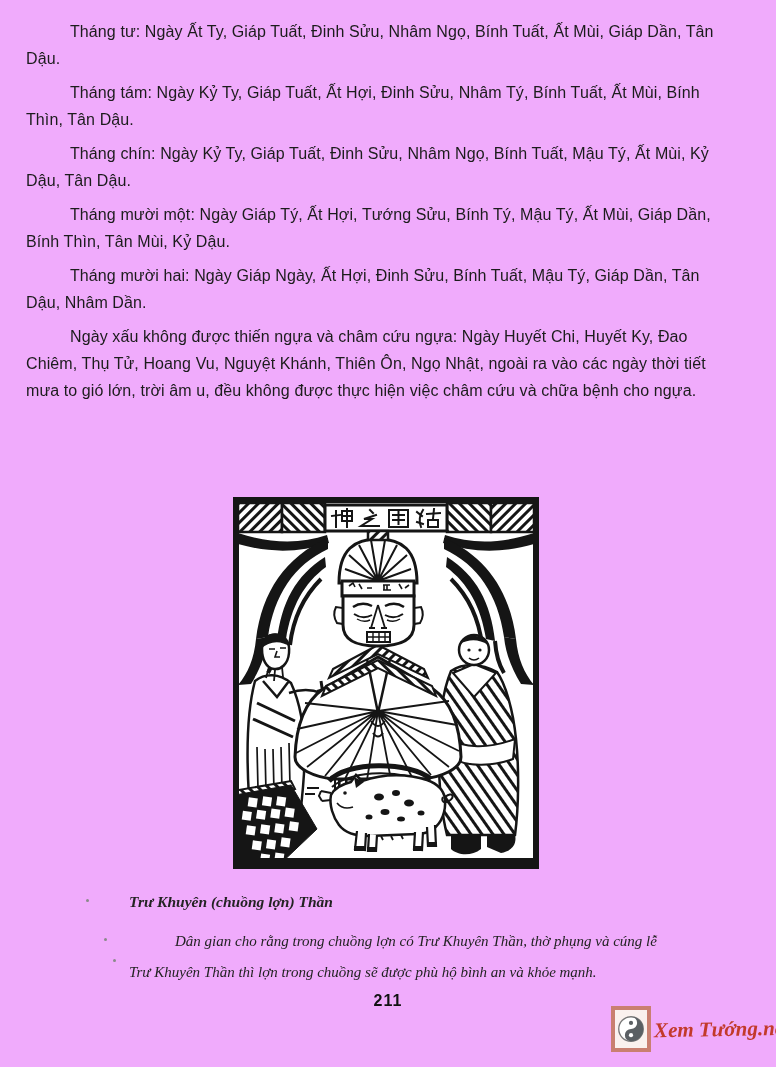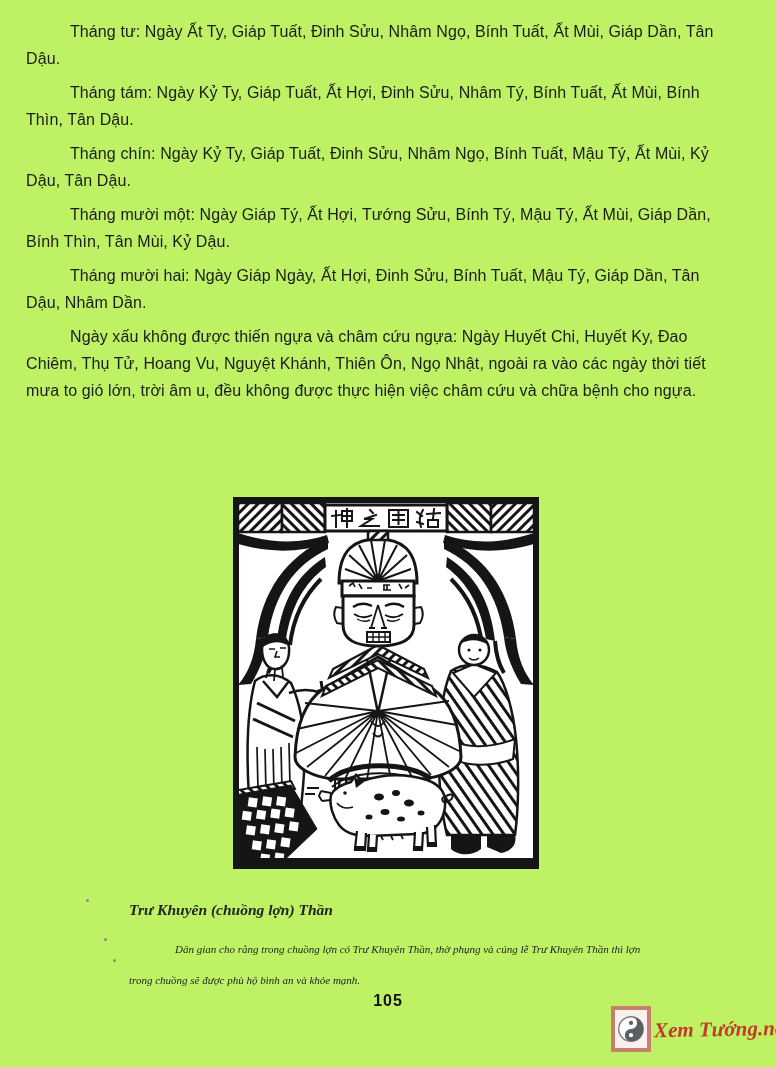--- a/index.html
+++ b/index.html
@@ -1,31 +1,31 @@
 <!DOCTYPE html>
 <html><head>
 <meta charset="utf-8">
 <style>
   html,body{margin:0;padding:0;background:#ffffff;}
   .page{
-    position:relative;width:776px;height:1067px;background:#bef264;
+    position:relative;width:776px;height:1067px;background:#f0abfc;
     font-family:"Liberation Sans",sans-serif;color:#1c1c1c;overflow:hidden;
   }
   .text-block{
     position:absolute;top:18px;left:26px;width:712px;
     font-size:16px;line-height:27px;letter-spacing:0.1px;
   }
   .text-block p{margin:0 0 7px 0;text-indent:44px;}
   .figure-wrap{position:absolute;left:233px;top:497px;width:306px;height:372px;}
   .caption{
     position:absolute;left:129px;top:893px;width:530px;
     font-family:"Liberation Serif",serif;font-style:italic;color:#232323;
   }
-  .caption-title{font-weight:bold;font-size:15.5px;margin:8px 0 15px 0;}
-  .caption-body{font-size:11px;line-height:31px;margin:0;text-indent:46px;}
+  .caption-title{font-weight:bold;font-size:15.5px;margin:0 0 15px 0;}
+  .caption-body{font-size:15px;line-height:31px;margin:0;text-indent:46px;}
   .page-number{
     position:absolute;top:992px;left:0;width:776px;text-align:center;
     font-size:16px;font-weight:bold;letter-spacing:1px;color:#111;
   }
   .watermark{
     position:absolute;left:611px;top:1006px;display:flex;align-items:center;gap:3px;
   }
   .yy-box{
     width:32px;height:38px;border:4px solid #c97f70;background:#faf1ee;
     display:flex;align-items:center;justify-content:center;
@@ -232,21 +232,21 @@
 
   <div class="caption">
     <div class="caption-title">Trư Khuyên (chuồng lợn) Thần</div>
     <p class="caption-body">Dân gian cho rằng trong chuồng lợn có Trư Khuyên Thần, thờ phụng và cúng lễ Trư Khuyên Thần thì lợn trong chuồng sẽ được phù hộ bình an và khỏe mạnh.</p>
   </div>
 
   <div class="speck" style="left:86px;top:899px"></div>
   <div class="speck" style="left:104px;top:938px"></div>
   <div class="speck" style="left:113px;top:959px"></div>
 
-  <div class="page-number">105</div>
+  <div class="page-number">211</div>
 
   <div class="watermark">
     <span class="yy-box">
       <svg width="28" height="28" viewBox="0 0 32 32" xmlns="http://www.w3.org/2000/svg">
         <circle cx="16" cy="16" r="14" fill="#ffffff" stroke="#777777" stroke-width="1.5"></circle>
         <path d="M16,2 A14,14 0 1 1 16,30 A7,7 0 0 1 16,16 A7,7 0 1 0 16,2" fill="#5a5f63"></path>
         <circle cx="16" cy="9" r="2.4" fill="#5a5f63"></circle>
         <circle cx="16" cy="23" r="2.4" fill="#ffffff"></circle>
       </svg>
     </span>

